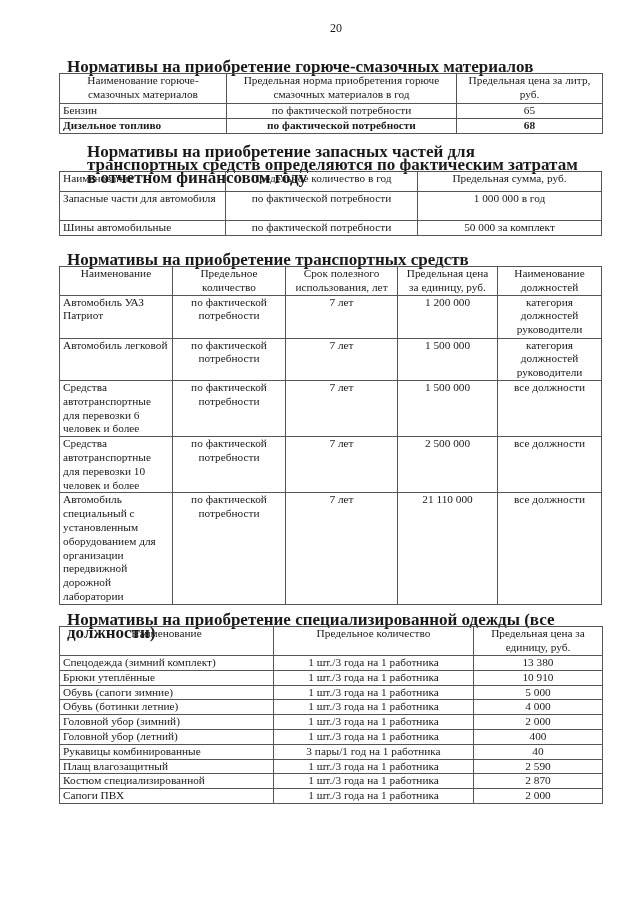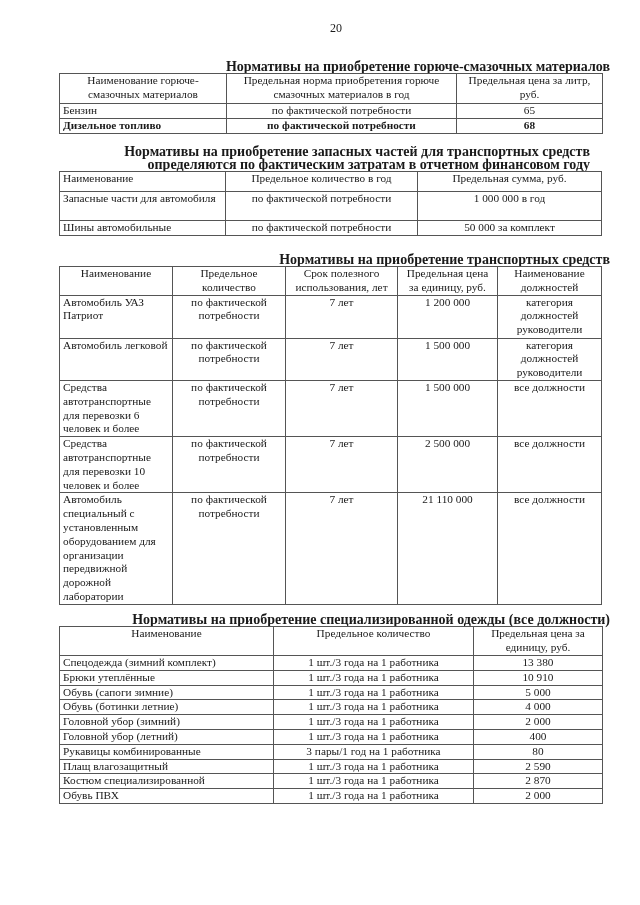--- a/index.html
+++ b/index.html
@@ -1,21 +1,21 @@
 <!DOCTYPE html>
 <html><head>
 <meta charset="utf-8">
 <style>
   html, body { margin:0; padding:0; background:#ffffff; }
   body { width:640px; height:905px; position:relative; overflow:hidden;
          font-family:"Liberation Serif", serif; color:#1a1a1a; font-size:11.5px; }
   .page-num { position:absolute; left:0; width:640px; top:21px; text-align:center;
               font-family:Liberation Serif, serif; font-size:12px; padding-left:32px; box-sizing:border-box; }
-  .title { position:absolute; left:67px; width:543px; text-align:right; font-weight:bold;
-           font-size:14px; line-height:13px; }
+  .title { position:absolute; left:67px; width:543px; text-align:left; font-weight:bold;
+           font-size:17px; line-height:13px; }
   .title .normal { font-weight:bold; }
   table { position:absolute; left:59px; border-collapse:collapse; table-layout:fixed; }
   td { border:1px solid #555; padding:0 3px; vertical-align:top; line-height:13.8px;
        font-size:11.3px; overflow:hidden; }
   td.c { text-align:center; }
   td.l { text-align:left; }
 </style>
 </head>
 <body>
 
@@ -167,31 +167,31 @@
         <td class="c">2 000</td>
       </tr>
   <tr style="height:14px;">
         <td class="l">Головной убор (летний)</td>
         <td class="c">1 шт./3 года на 1 работника</td>
         <td class="c">400</td>
       </tr>
   <tr style="height:14px;">
         <td class="l">Рукавицы комбинированные</td>
         <td class="c">3 пары/1 год  на 1 работника</td>
-        <td class="c">80</td>
+        <td class="c">40</td>
       </tr>
   <tr style="height:14px;">
         <td class="l">Плащ влагозащитный</td>
         <td class="c">1 шт./3 года на 1 работника</td>
         <td class="c">2 590</td>
       </tr>
   <tr style="height:14px;">
         <td class="l">Костюм специализированной</td>
         <td class="c">1 шт./3 года на 1 работника</td>
         <td class="c">2 870</td>
       </tr>
   <tr style="height:14px;">
-        <td class="l">Обувь ПВХ</td>
+        <td class="l">Сапоги ПВХ</td>
         <td class="c">1 шт./3 года на 1 работника</td>
         <td class="c">2 000</td>
       </tr>
 </tbody>
   </table>
 
 </body></html>

